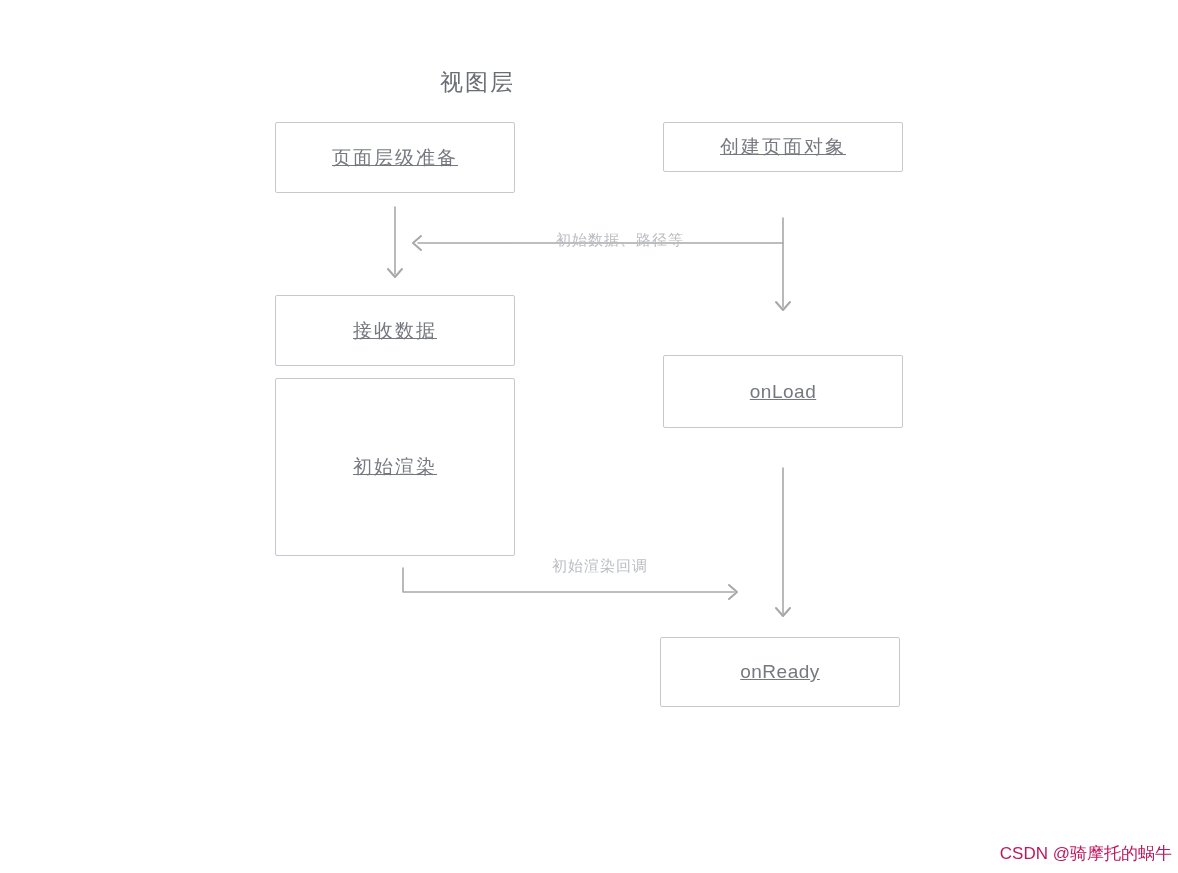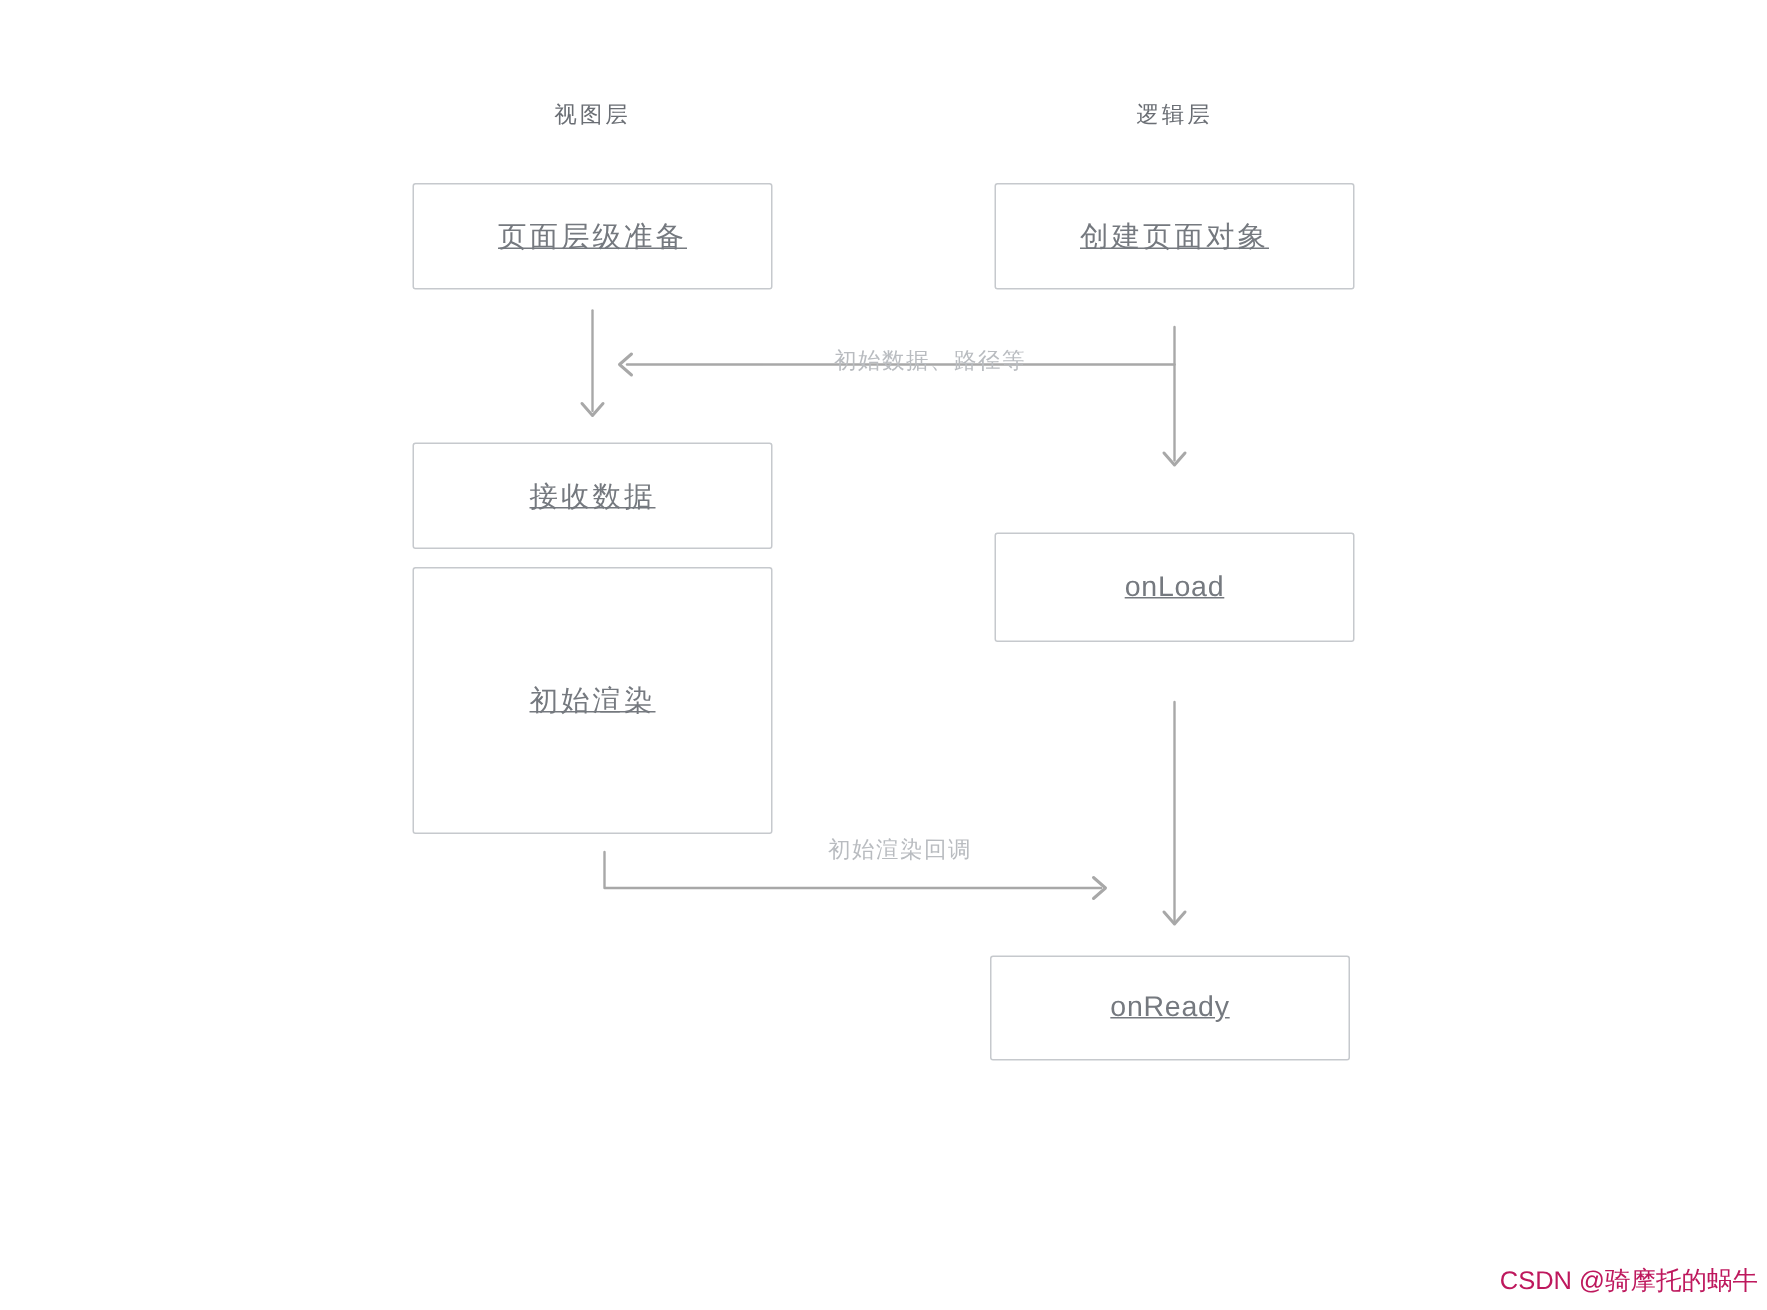--- a/index.html
+++ b/index.html
@@ -19,22 +19,22 @@
     position: absolute;
     left: 0;
     top: 0;
     width: 1178px;
     height: 873px;
     pointer-events: none;
   }
   .col-header {
     position: absolute;
     width: 240px;
-    text-align: center;
-    font-size: 15px;
+    text-align: right;
+    font-size: 23px;
     letter-spacing: 2px;
     color: #6a6e74;
   }
   .node-box {
     position: absolute;
     box-sizing: border-box;
     border: 1px solid #c6c9cd;
     border-radius: 2px;
     background: #ffffff;
     display: flex;
@@ -63,21 +63,21 @@
     right: 6px;
     top: 842px;
     font-size: 17px;
     color: #be185d;
     text-shadow: 1px 1px 0 rgba(255,255,255,0.9);
   }
   
   #header-view    { left: 275px; top: 67px; }
   #header-logic   { left: 663px; top: 67px; }
   #box-prepare    { left: 275px; top: 122px; width: 240px; height: 71px; }
-  #box-create     { left: 663px; top: 122px; width: 240px; height: 71px; }
+  #box-create     { left: 663px; top: 122px; width: 240px; height: 50px; }
   #box-receive    { left: 275px; top: 295px; width: 240px; height: 71px; }
   #box-render     { left: 275px; top: 378px; width: 240px; height: 178px; }
   #box-onload     { left: 663px; top: 355px; width: 240px; height: 73px; }
   #box-onready    { left: 660px; top: 637px; width: 240px; height: 70px; }
   #label-initial-data   { left: 470px; top: 207px; margin-top: 24px; }
   #label-render-callback{ left: 450px; top: 557px; }
 </style>
 </head>
 <body>
 
@@ -106,21 +106,20 @@
       </g>
 
       <g>
         <polyline points="403,568 403,592 734,592" stroke-width="1.6"></polyline>
         <polyline points="729,585 737,592 729,599" stroke-width="2"></polyline>
       </g>
     </g>
   </svg>
 
   <div class="col-header" id="header-view">视图层</div>
-  <div class="col-header" id="header-logic">逻辑层</div>
 
   <div class="node-box" id="box-prepare">
     <span class="node-label">页面层级准备</span>
   </div>
   <div class="node-box" id="box-create">
     <span class="node-label">创建页面对象</span>
   </div>
   <div class="node-box" id="box-receive">
     <span class="node-label">接收数据</span>
   </div>

